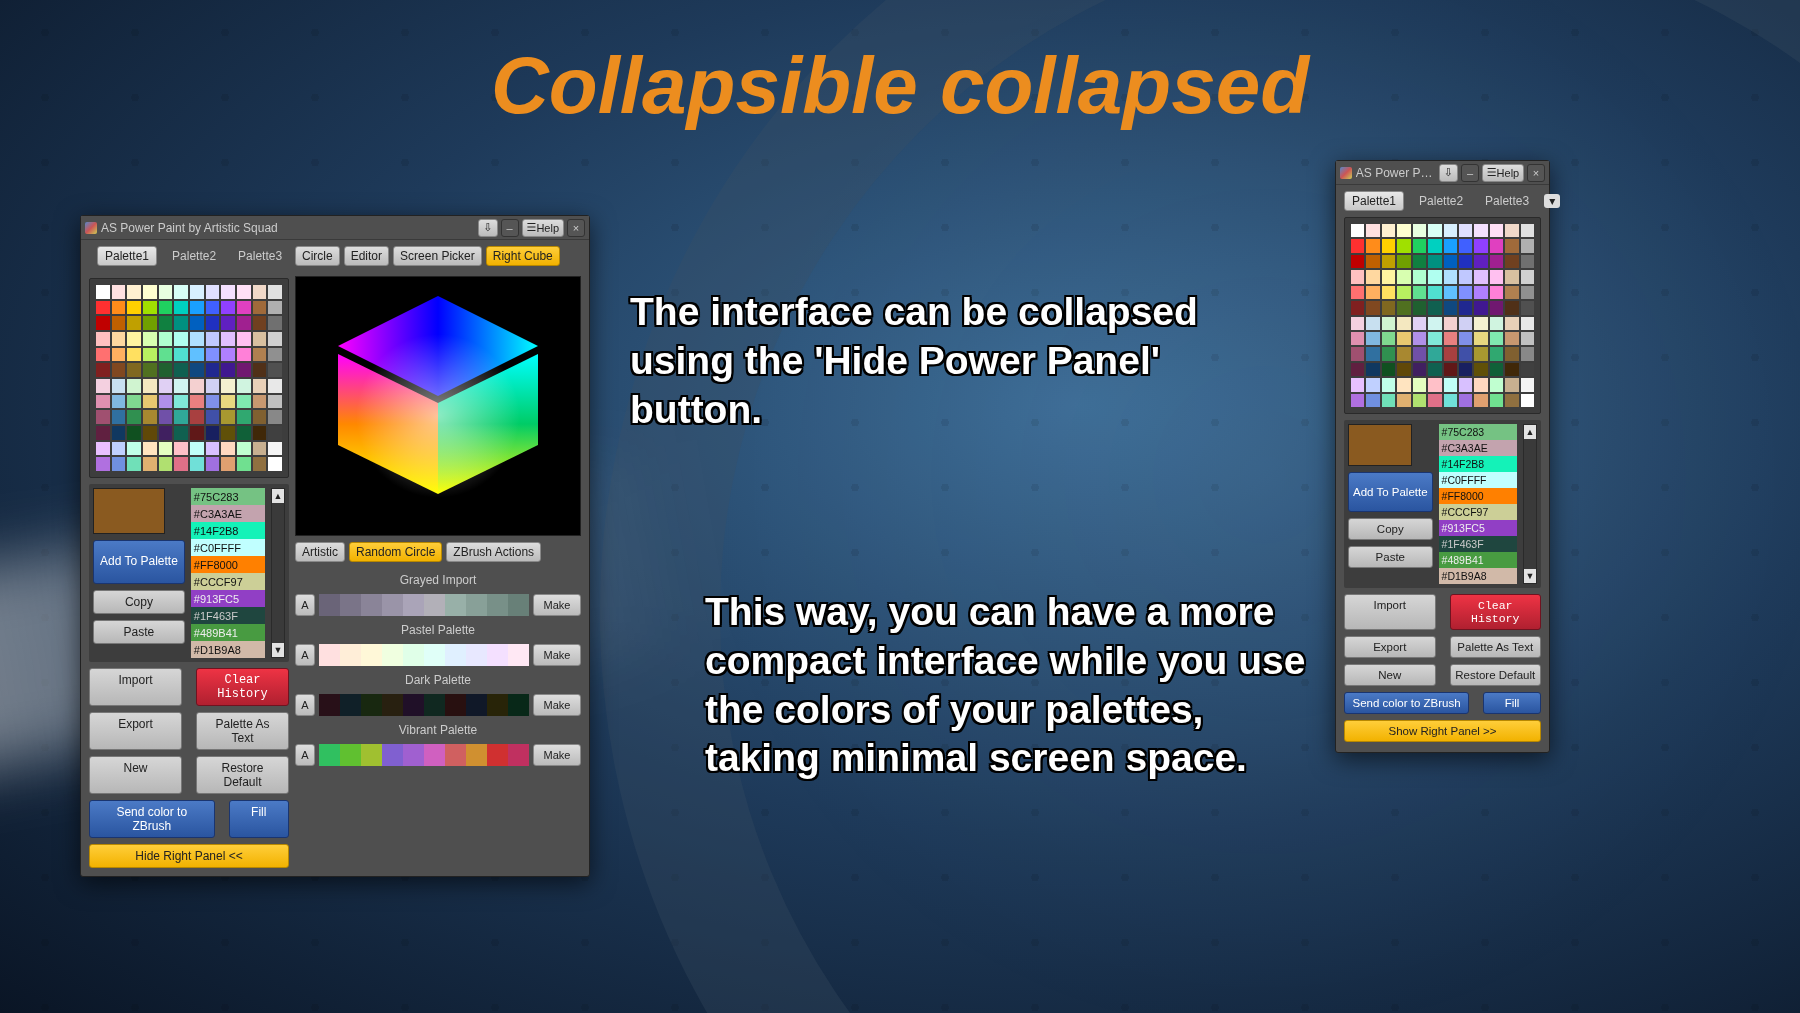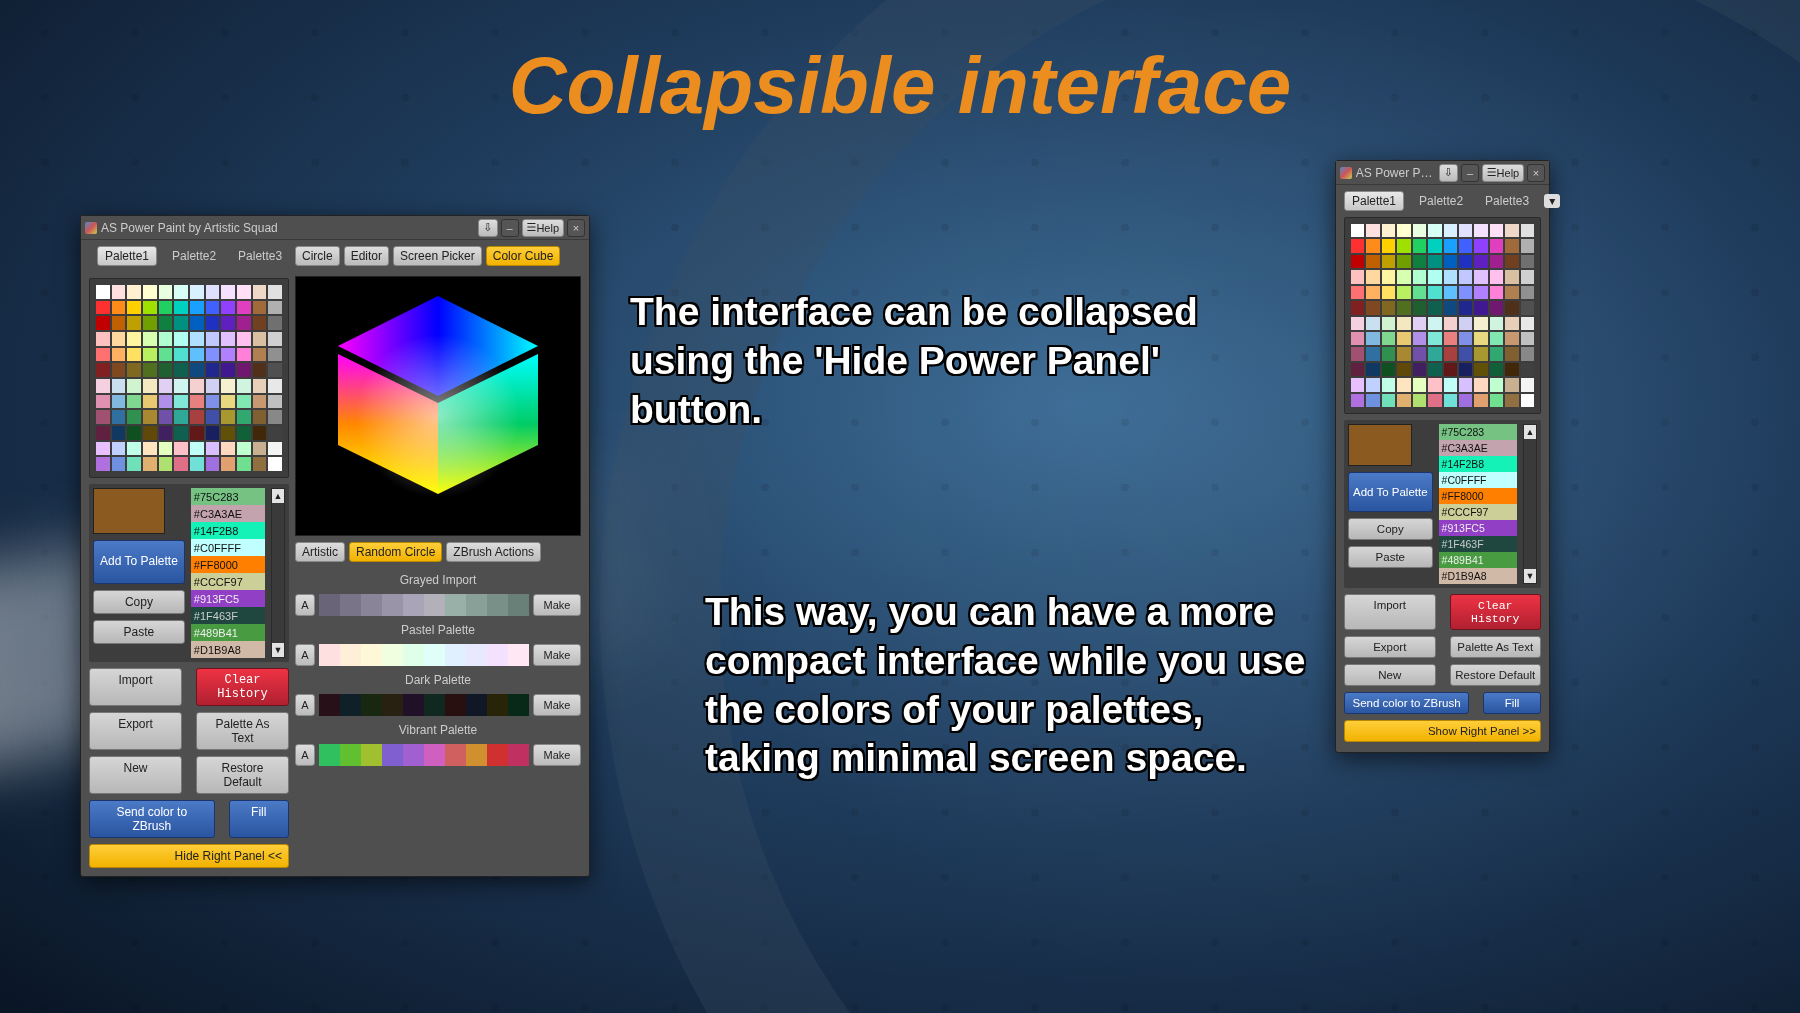--- a/index.html
+++ b/index.html
@@ -92,21 +92,21 @@
   .scrollbar{width:14px; background:#3a3a3a; border:1px solid #2a2a2a; display:flex; flex-direction:column; align-items:center;}
   .scrollbar .arr{height:14px;width:100%;background:#e3e3e3;color:#222;display:flex;align-items:center;justify-content:center;font-size:9px;}
   .scrollbar .track{flex:1;}
 
   .row-btns{display:flex; gap:14px;}
   .btn{ background:linear-gradient(#d6d6d6,#b7b7b7); color:#222; border:1px solid #777;
     border-radius:3px; padding:4px 6px; font-size:12px; text-align:center;}
   .btn.wide{flex:1;}
   .btn.red{ background:linear-gradient(#e34,#b02030); color:#fff; border-color:#701320;font-family:Liberation Mono, monospace;}
   .btn.blue{ background:linear-gradient(#4b7ac6,#2a55a0); color:#fff; border-color:#1a3570;}
-  .btn.yellow{ background:linear-gradient(#ffce3a,#f2b200); color:#222; border-color:#b88800;text-align:right;}
+  .btn.yellow{ background:linear-gradient(#ffce3a,#f2b200); color:#222; border-color:#b88800;}
   .btn.full{width:100%;}
 
   .mode-row{ display:flex; gap:4px; padding:0 0 4px;}
   .mbtn{ background:linear-gradient(#ddd,#bbb); color:#222; border:1px solid #888;
     border-radius:3px; padding:2px 6px; font-size:12px;}
   .mbtn.sel{ background:linear-gradient(#ffce3a,#f2b200); border-color:#b88800;}
 
   .cube-box{ background:#000; border:1px solid #222; height:260px; display:flex;
     align-items:center; justify-content:center; position:relative; overflow:hidden;}
   
@@ -138,21 +138,21 @@
   .small .btn{font-size:11.5px; padding:4px 4px;}
   .small .hist-row{height:16px; font-size:10.5px;}
 </style>
 </head>
 <body>
 
 <div class="bg-dots"></div>
 <div class="bg-curve"></div>
 <div class="bg-streak"></div>
 
-<div class="headline">Collapsible interface</div>
+<div class="headline">Collapsible collapsed</div>
 <div id="desc1" class="desc">The interface can be collapsed using the 'Hide Power Panel' button.</div>
 <div id="desc2" class="desc">This way, you can have a more compact interface while you use the colors of your palettes, taking minimal screen space.</div>
 
 <div id="panel-full" class="panel">
   <div class="titlebar">
     <div class="app-icon"></div>
     <div class="title">AS Power Paint by Artistic Squad</div>
     <div class="spacer"></div>
     <div class="wbtn">⇩</div>
     <div class="wbtn dark">–</div>
@@ -359,21 +359,21 @@
         <div class="btn blue wide">Fill</div>
       </div>
       <div class="btn yellow full">Hide Right Panel &lt;&lt;</div>
     </div>
 
     <div class="col-right">
       <div class="mode-row" style="padding-top:6px">
         <div class="mbtn">Circle</div>
         <div class="mbtn">Editor</div>
         <div class="mbtn">Screen Picker</div>
-        <div class="mbtn sel">Color Cube</div>
+        <div class="mbtn sel">Right Cube</div>
       </div>
       <div class="cube-box">
         <div class="cube">
           <div class="top"></div>
             <div class="left"></div>
             <div class="right"></div>
           <div class="cube-glow"></div>
         </div>
       </div>
       <div class="mode-row">

